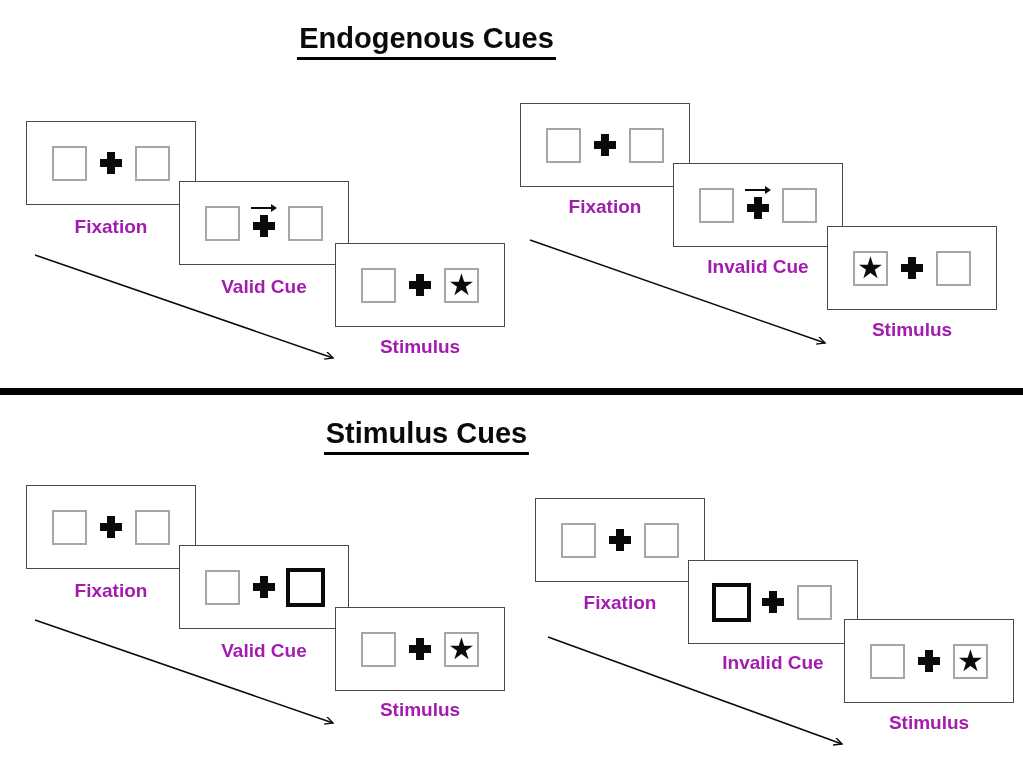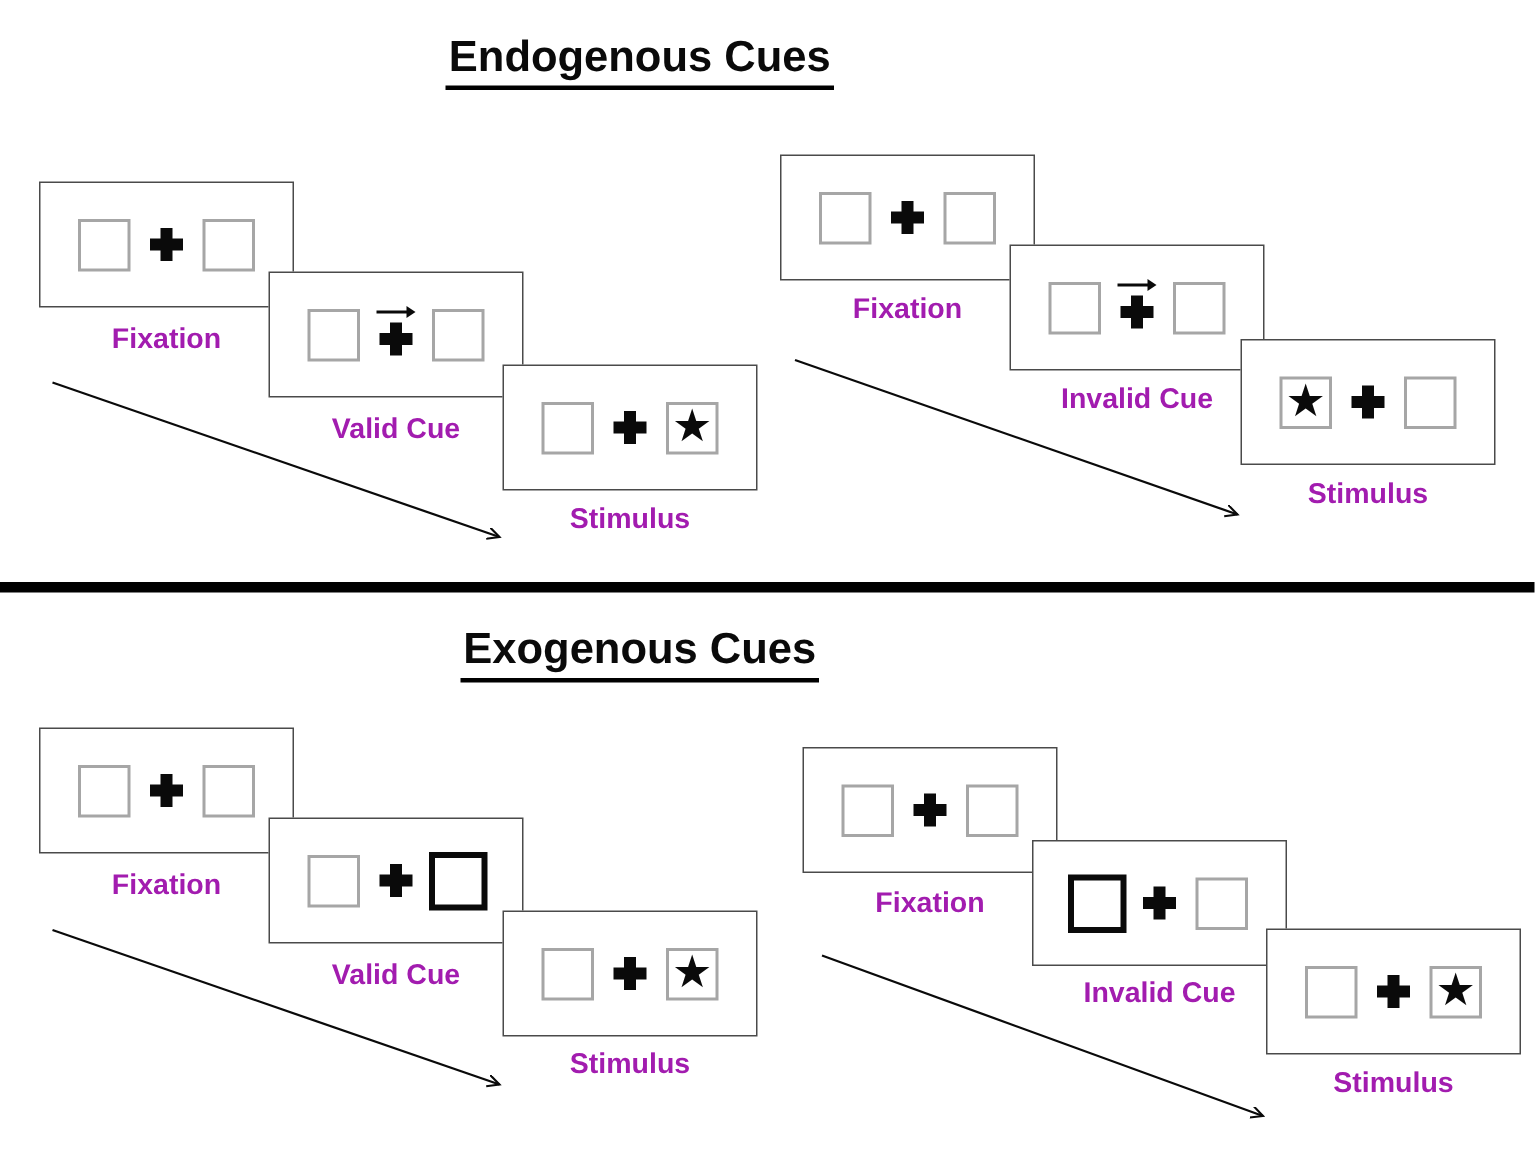--- a/index.html
+++ b/index.html
@@ -81,21 +81,21 @@
   .xi-cue{left:688px;top:560px;}  .xi-cue-label{left:688px;top:652px;}
   .xi-stim{left:844px;top:619px;} .xi-stim-label{left:844px;top:712px;}
 
   .arrows{position:absolute;left:0;top:0;width:1023px;height:767px;pointer-events:none;}
 </style>
 </head>
 <body>
 
 <div class="section-title title-endogenous"><span>Endogenous Cues</span></div>
 <div class="divider"></div>
-<div class="section-title title-exogenous"><span>Exogenous Cues</span></div>
+<div class="section-title title-exogenous"><span>Stimulus Cues</span></div>
 
 <div class="panel ev-fix">
   <div class="box pos-left"></div>
   <span class="plus"></span>
   <div class="box pos-right"></div>
 </div>
 <div class="step-label ev-fix-label">Fixation</div>
 
 <div class="panel ev-cue with-arrow">
   <div class="box pos-left"></div>

